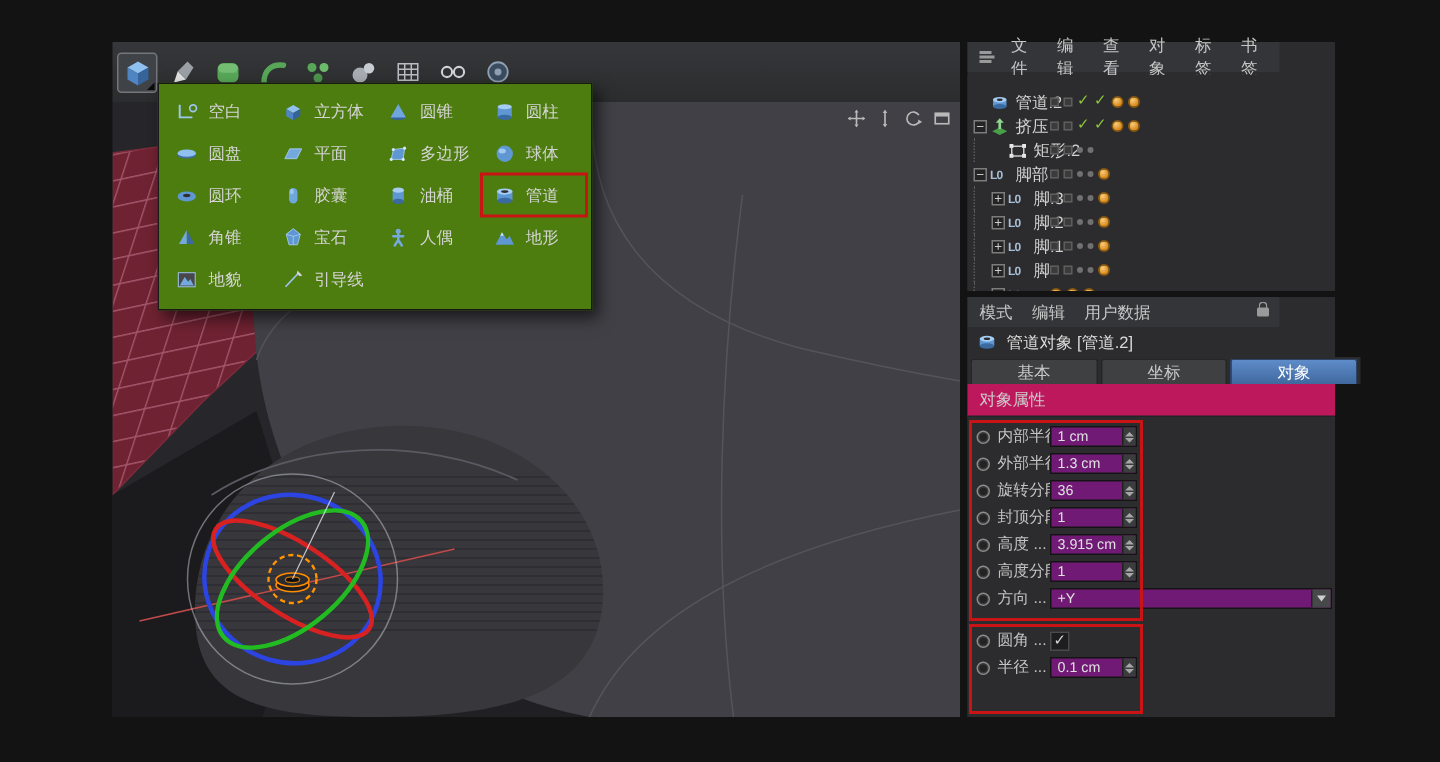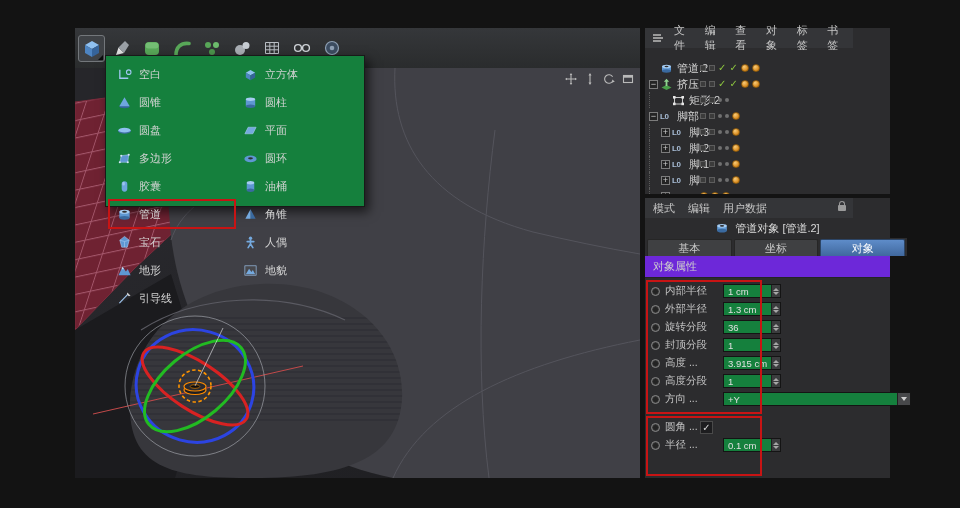--- a/index.html
+++ b/index.html
@@ -14,23 +14,23 @@
   .tbtn.pressed{background:#3f4246;border:1px solid #73777b;}
   .corner{position:absolute;right:1px;bottom:1px;width:0;height:0;border-left:5px solid transparent;border-bottom:5px solid #0b0b0b;}
 
   
   .viewport{position:absolute;left:75px;top:68px;width:565px;height:410px;background:#232327;overflow:hidden;}
   .vpsvg{position:absolute;left:0;top:0;}
   .vnav{position:absolute;right:6px;top:5px;display:flex;gap:7px;z-index:3;}
   .vnav svg{display:block}
 
   
-  .pmenu{position:absolute;left:105px;top:55px;width:260px;height:152px;background:#15803d;
+  .pmenu{position:absolute;left:105px;top:55px;width:290px;height:152px;background:#4d7c0f;
     border:1px solid #191919;box-shadow:4px 5px 10px rgba(0,0,0,.6);
-    display:grid;grid-template-columns:repeat(2,1fr);grid-auto-rows:28px;padding:4px 3px;z-index:6;}
+    display:grid;grid-template-columns:repeat(4,1fr);grid-auto-rows:28px;padding:4px 3px;z-index:6;}
   .mitem{display:flex;align-items:center;gap:6px;padding-left:7px;color:#d4d4d4;font-size:11px;white-space:nowrap;}
   .mitem.hl{outline:2px solid #c81414;outline-offset:-1px;}
   .mitem svg{flex:0 0 auto;}
 
   
   .rightbg{position:absolute;left:645px;top:28px;width:245px;height:450px;background:#2c2c2e;}
   .pnl-menu{position:absolute;left:645px;width:208px;height:20px;background:#343538;
     display:flex;align-items:center;gap:13px;padding:0 8px;font-size:11px;color:#c6c6c6;}
   .hamb{width:10px;height:8px;border-top:2px solid #9a9a9a;border-bottom:2px solid #9a9a9a;position:relative;}
   .hamb::after{content:"";position:absolute;left:0;top:1px;width:10px;height:2px;background:#9a9a9a;}
@@ -46,35 +46,35 @@
   .nullic{display:inline-block;width:14px;flex:0 0 14px;margin-right:3px;color:#a8bdd6;font-size:8px;font-weight:bold;letter-spacing:-0.5px;}
   .nullic::before{content:"L0";}
   .cluster{position:absolute;left:55px;top:0;height:16px;display:flex;align-items:center;gap:3px;}
   .lsq{width:6px;height:6px;background:#3b3b3b;border:1px solid #5d5d5d;}
   .chk{color:#8dc63f;font-size:10px;line-height:1;font-weight:bold;}
   .gdot{width:4px;height:4px;border-radius:50%;background:#707070;}
   .tagdot{width:8px;height:8px;border-radius:50%;background:radial-gradient(circle at 35% 30%,#f8cc79,#d8891c 70%);border:1px solid #8a5a10;}
 
   
   .am-title{position:absolute;left:645px;top:218px;width:245px;height:20px;background:#2c2c2e;
-    display:flex;align-items:center;gap:6px;padding:0 6px;font-size:11px;color:#dadada;justify-content:center;}
+    display:flex;align-items:center;gap:6px;padding:0 6px;font-size:11px;color:#dadada;}
   .am-tabs{position:absolute;left:645px;top:238px;width:262px;height:18px;display:flex;gap:2px;padding:1px 2px 0 2px;background:#2c2c2e;}
   .tab{flex:1;background:#3f4042;border:1px solid #262626;border-bottom:none;color:#c8c8c8;font-size:11px;
     display:flex;align-items:center;justify-content:center;border-radius:2px 2px 0 0;}
   .tab.active{background:linear-gradient(#5e8cc9,#40689e);color:#fff;border-color:#2c4566;}
-  .am-section{position:absolute;left:645px;top:256px;width:245px;height:22px;background:#6d28d9;
+  .am-section{position:absolute;left:645px;top:256px;width:245px;height:22px;background:#be185d;
     display:flex;align-items:center;padding-left:8px;font-size:11px;color:#cdcdcd;border-bottom:1px solid #242426;}
   .am-body{position:absolute;left:645px;top:278px;width:245px;height:200px;background:#2c2c2e;padding-top:4px;}
   .prow{position:relative;height:18px;display:flex;align-items:center;}
   .gapr{height:10px;}
   .radio{position:absolute;left:6px;width:9px;height:9px;border-radius:50%;border:1px solid #8c8c8c;background:#232323;
     box-shadow:inset 0 0 0 1px #3c3c3c;}
   .plabel{position:absolute;left:20px;width:34px;font-size:10.5px;color:#c3c3c3;white-space:nowrap;overflow:visible;}
-  .pfield{position:absolute;left:55px;width:58px;height:14px;background:#15803d;border:1px solid #141414;
-    display:flex;align-items:center;margin-left:23px;}
+  .pfield{position:absolute;left:55px;width:58px;height:14px;background:#701a75;border:1px solid #141414;
+    display:flex;align-items:center;}
   .pfield.wide{width:188px;}
   .pval{flex:1;font-size:9.5px;color:#e0e0e0;padding-left:4px;white-space:nowrap;overflow:hidden;}
   .spin{width:9px;align-self:stretch;background:#3b3c3e;border-left:1px solid #202020;display:flex;flex-direction:column;
     align-items:center;justify-content:center;gap:1px;}
   .spin i{display:block;width:0;height:0;border-left:3px solid transparent;border-right:3px solid transparent;}
   .spin .up{border-bottom:3px solid #a6a6a6;}
   .spin .dn{border-top:3px solid #a6a6a6;}
   .caret{width:13px;align-self:stretch;background:#47484a;border-left:1px solid #202020;display:flex;align-items:center;justify-content:center;}
   .caret i{display:block;width:0;height:0;border-left:3.5px solid transparent;border-right:3.5px solid transparent;border-top:4px solid #cfcfcf;}
   .checkbox{position:absolute;left:55px;width:13px;height:13px;background:#1d1d1f;border:1px solid #4a4a4a;
@@ -291,20 +291,27 @@
         <polygon points="3,12 4.5,5 12.5,4 11.5,12" fill="#5e97d2" stroke="#a9cdf2" stroke-width="0.6"></polygon>
         <circle cx="3" cy="12" r="1.1" fill="#d7e8fa"></circle>
           <circle cx="4.5" cy="5" r="1.1" fill="#d7e8fa"></circle>
           <circle cx="12.5" cy="4" r="1.1" fill="#d7e8fa"></circle>
           <circle cx="11.5" cy="12" r="1.1" fill="#d7e8fa"></circle>
       </svg>
         <span>多边形</span>
     </div>
     <div class="mitem">
       <svg width="17" height="15" viewBox="0 0 16 16">
+        <circle cx="8" cy="8" r="5.8" fill="#5e97d2"></circle>
+          <ellipse cx="6.2" cy="6" rx="2.6" ry="1.8" fill="#a9cdf2" opacity="0.9"></ellipse>
+      </svg>
+        <span>球体</span>
+    </div>
+    <div class="mitem">
+      <svg width="17" height="15" viewBox="0 0 16 16">
         <ellipse cx="8" cy="8.5" rx="6.5" ry="3.6" fill="#5e97d2"></ellipse>
           <ellipse cx="8" cy="7.8" rx="2.6" ry="1.2" fill="#303032"></ellipse>
       </svg>
         <span>圆环</span>
     </div>
     <div class="mitem">
       <svg width="17" height="15" viewBox="0 0 16 16">
         <rect x="5" y="2.5" width="6" height="11" rx="3" fill="#6ea6dd"></rect>
           <ellipse cx="7" cy="5" rx="1.4" ry="2" fill="#a9cdf2" opacity="0.8"></ellipse>
       </svg>

